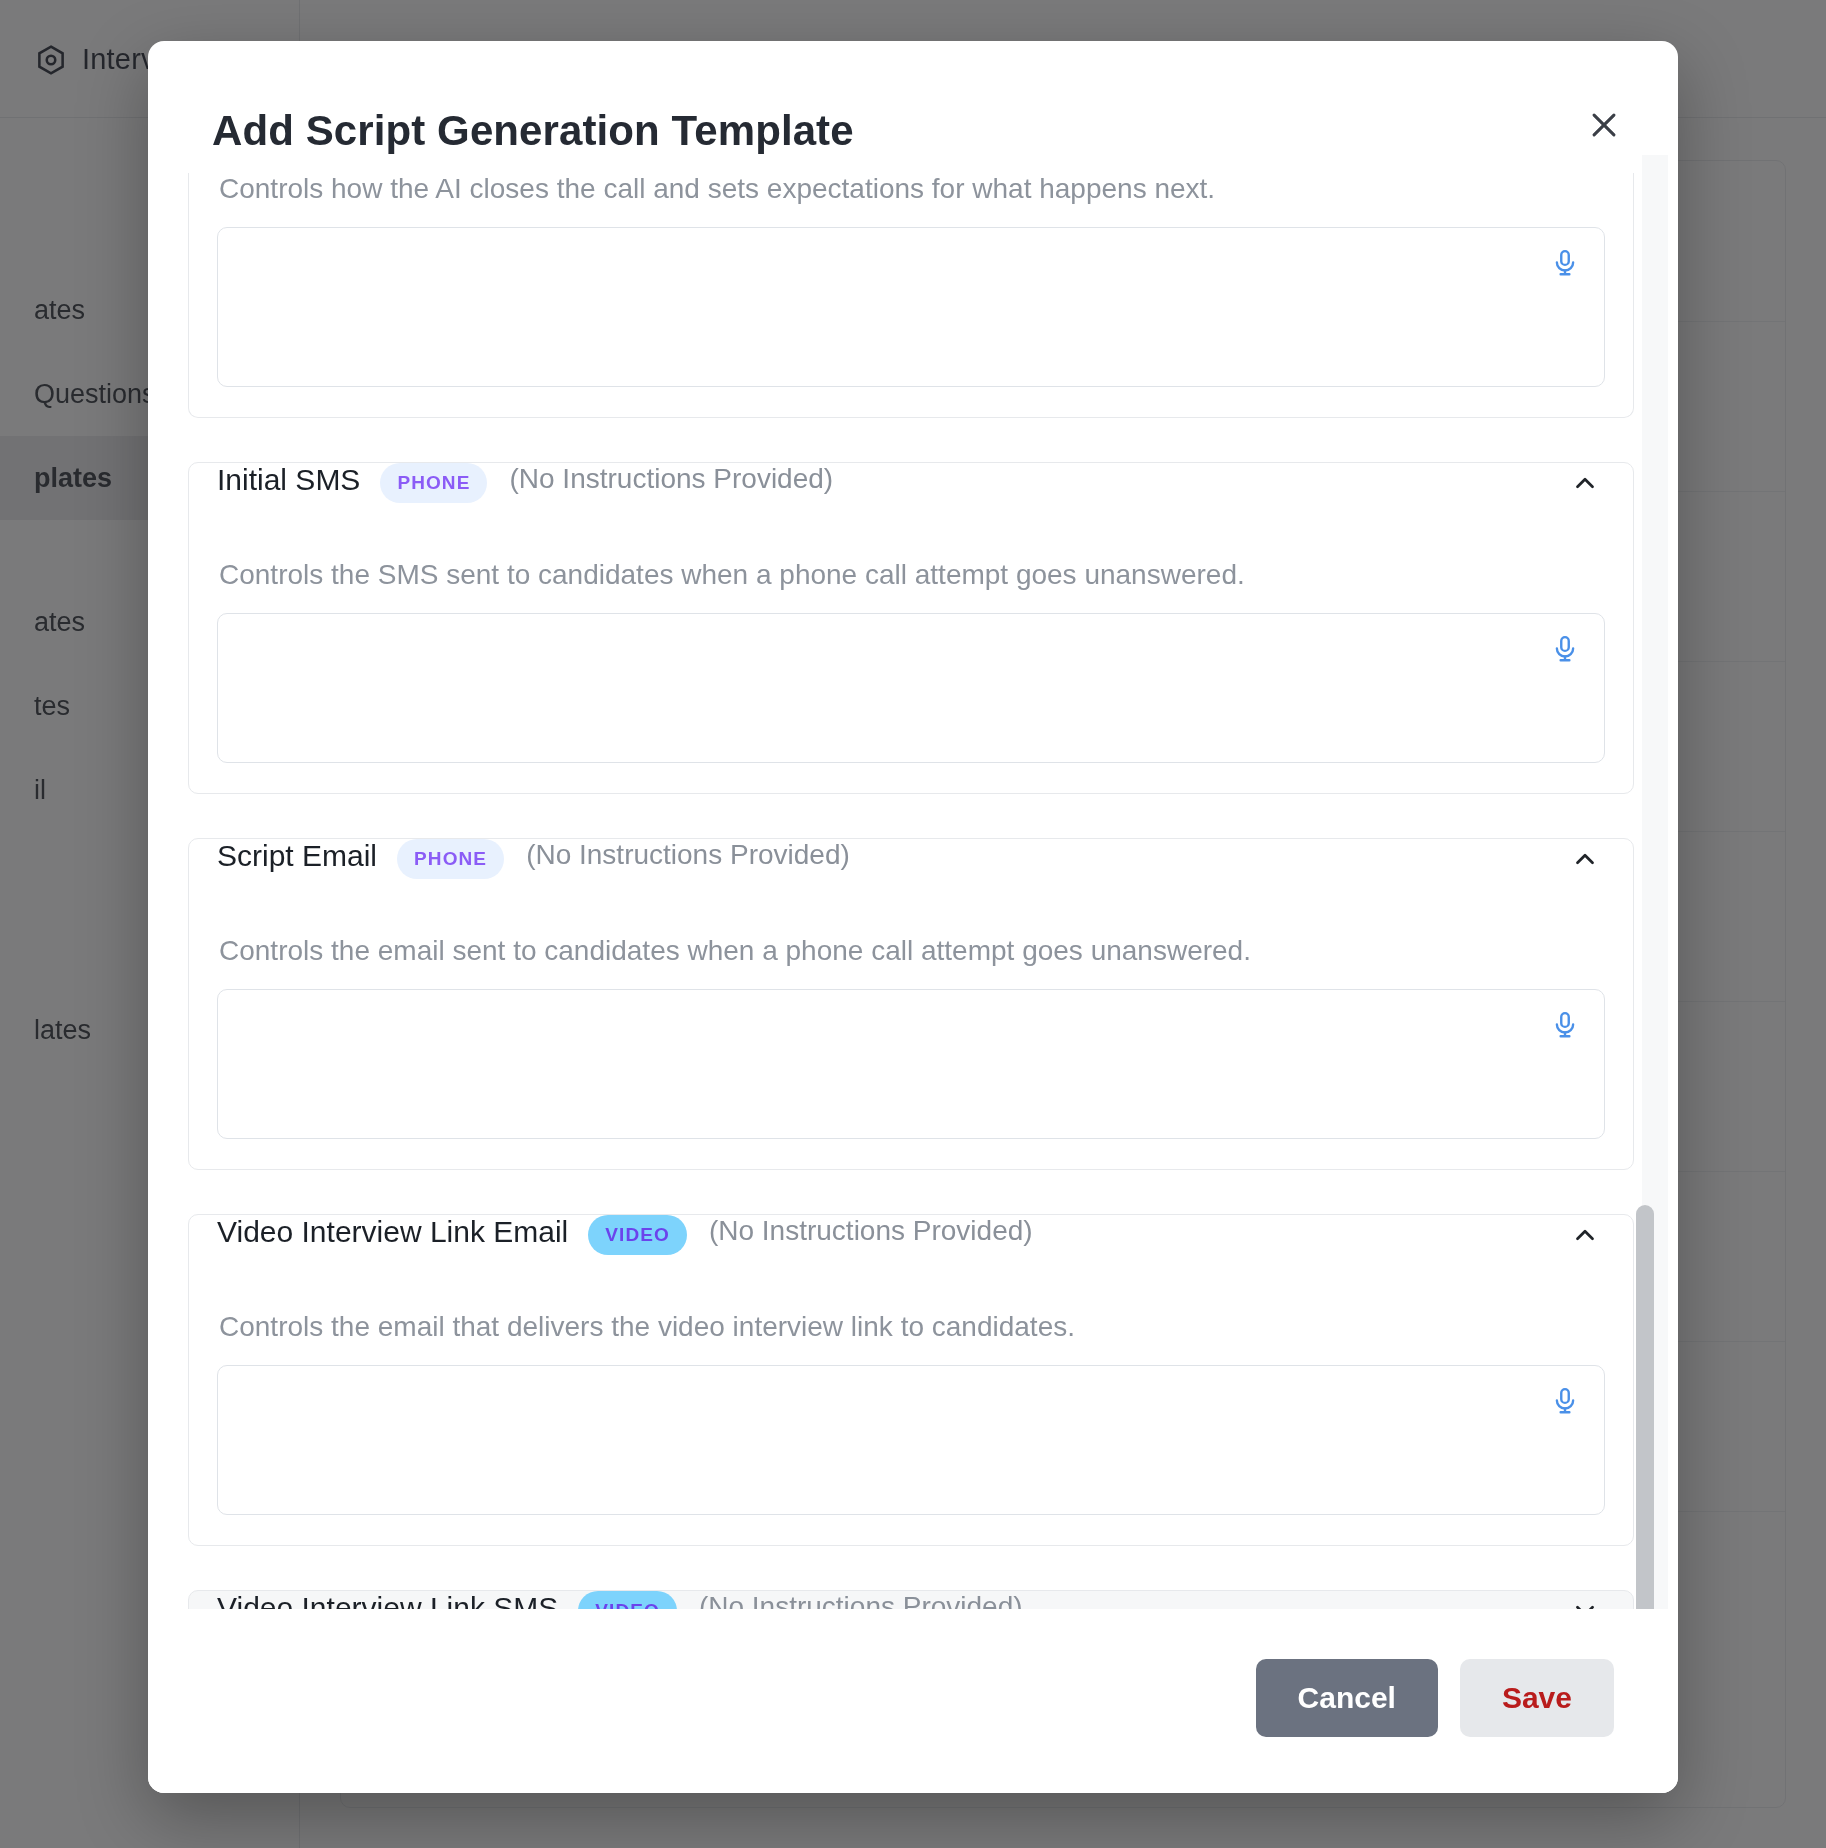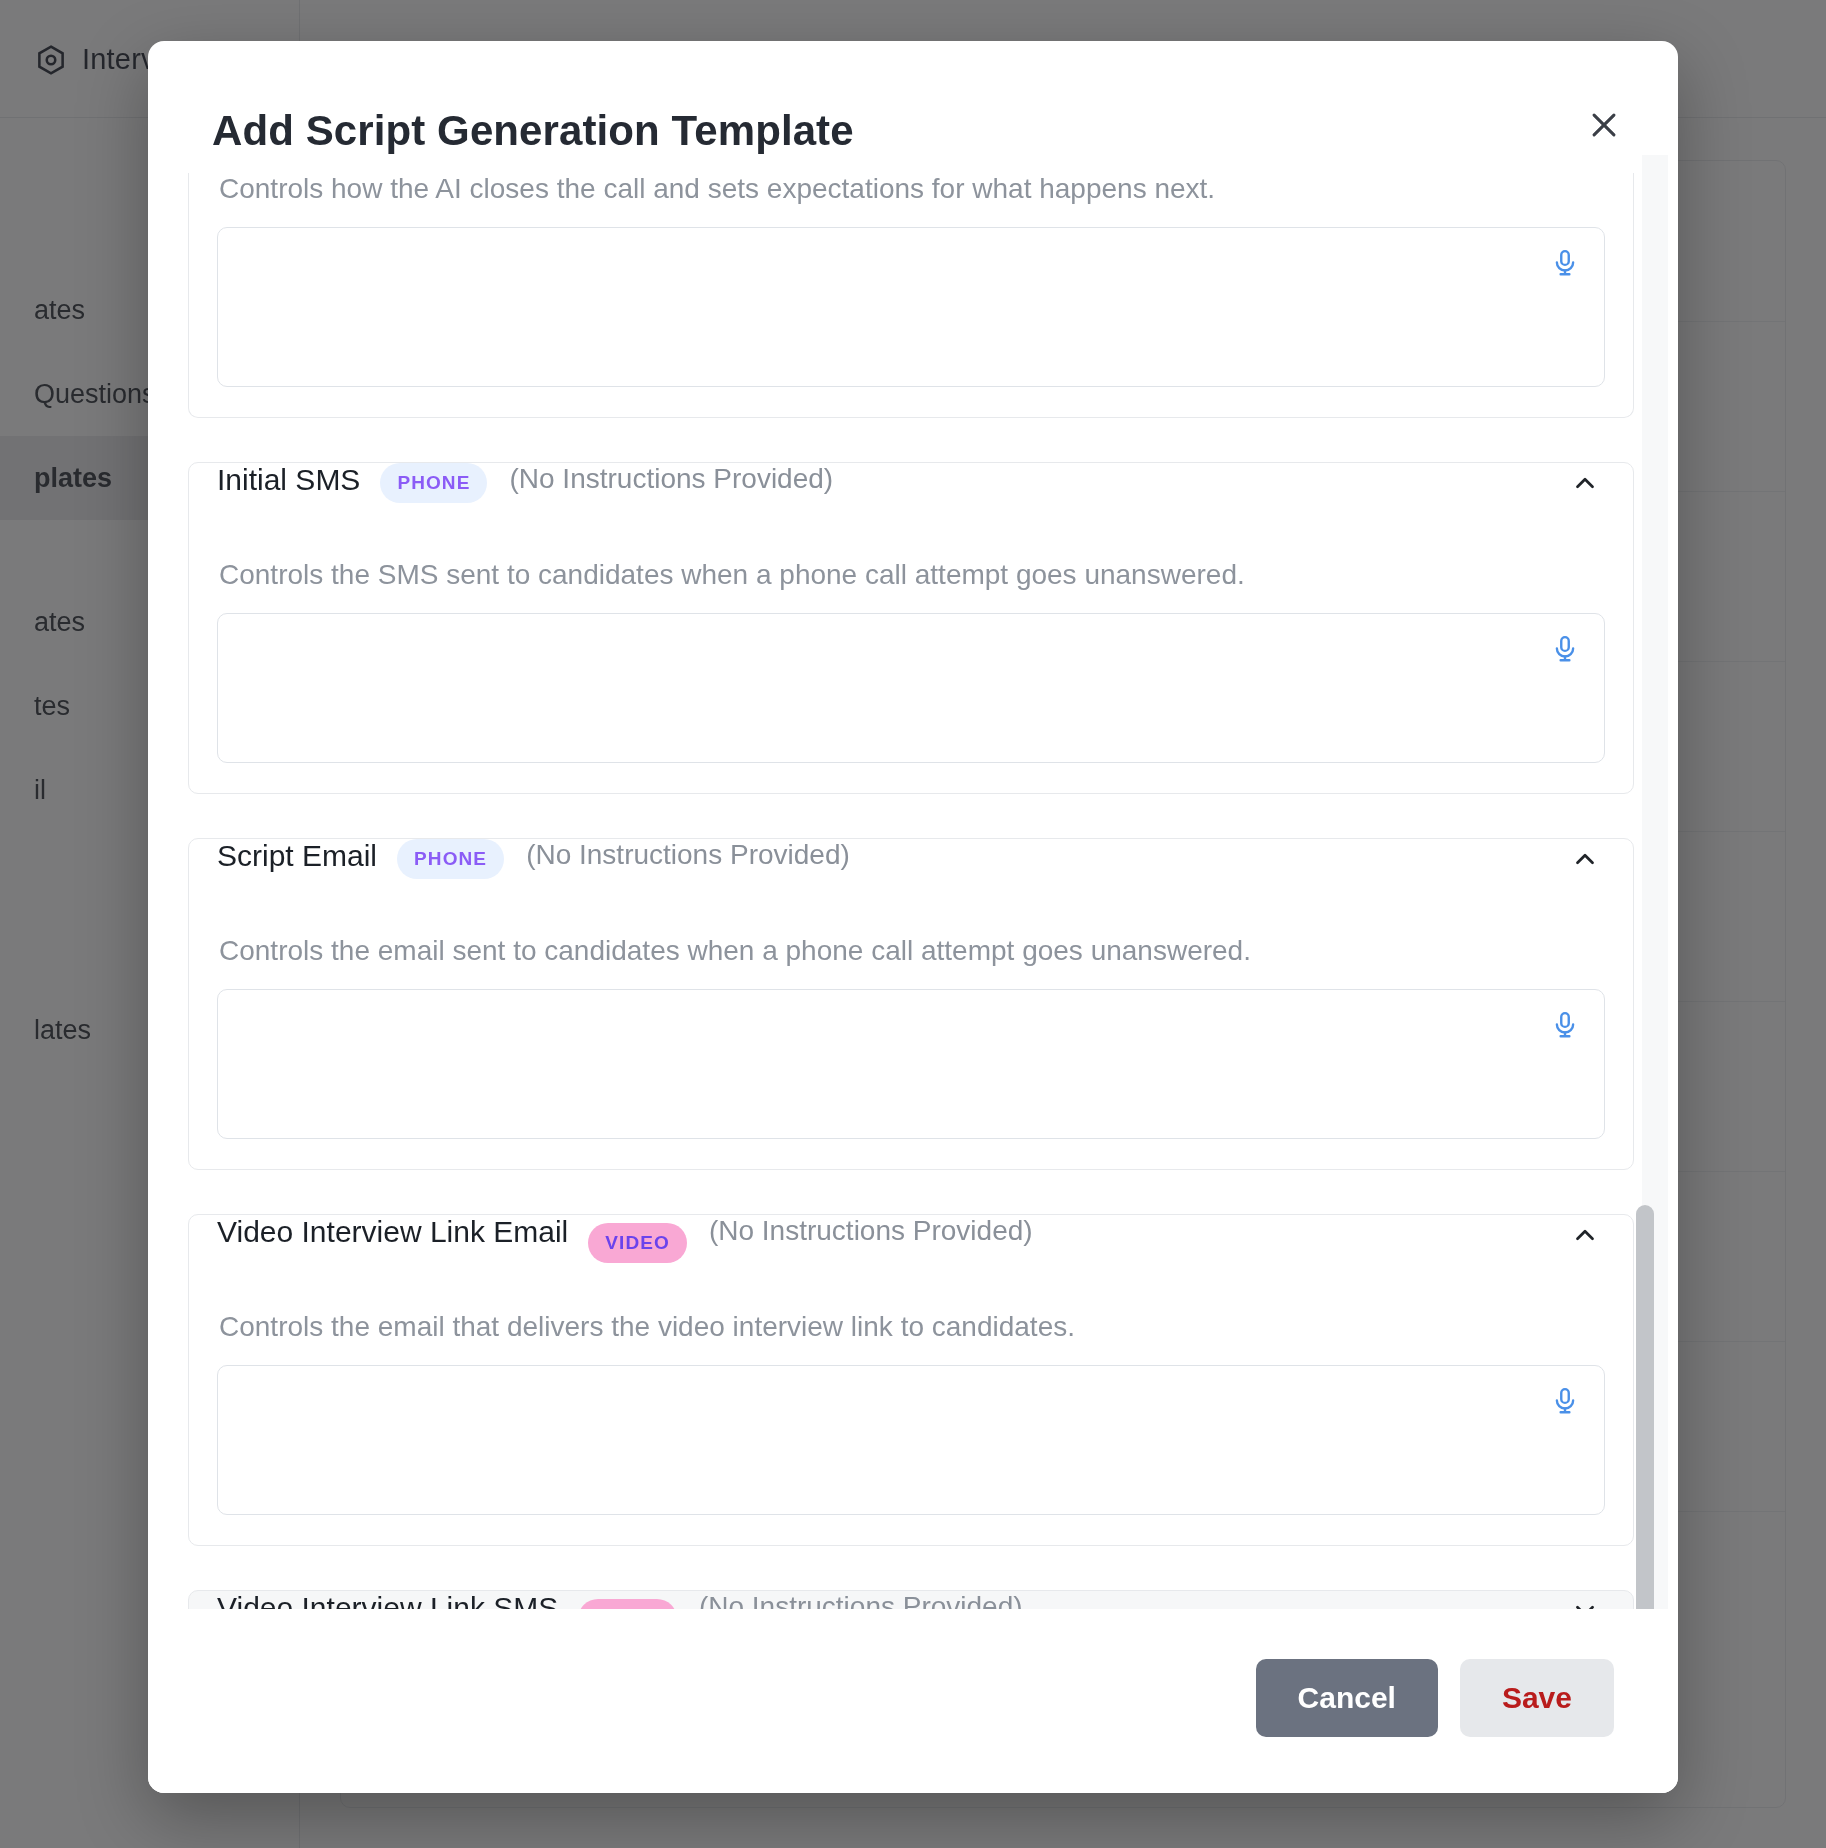--- a/index.html
+++ b/index.html
@@ -138,21 +138,21 @@
   .section-title {
     font-size: 30px; color: #1b2027; white-space: nowrap;
   }
   .badge {
     margin-left: 20px;
     font-size: 19px; font-weight: bold; letter-spacing: 1.1px;
     padding: 9px 17px; border-radius: 999px;
     white-space: nowrap;
   }
   .badge.phone { background: #e8f1fe; color: #8b5cf6; }
-  .badge.video { background: #f9a8d4; color: #6b43ec; margin-top: 8px; }
+  .badge.video { background: #7dd3fc; color: #6b43ec; }
   .section-note {
     margin-left: 22px;
     font-size: 28px; color: #8a9099; white-space: nowrap;
   }
   .chev {
     margin-left: auto; width: 40px; height: 40px;
     display: flex; align-items: center; justify-content: center;
   }
 
   .section-desc {

